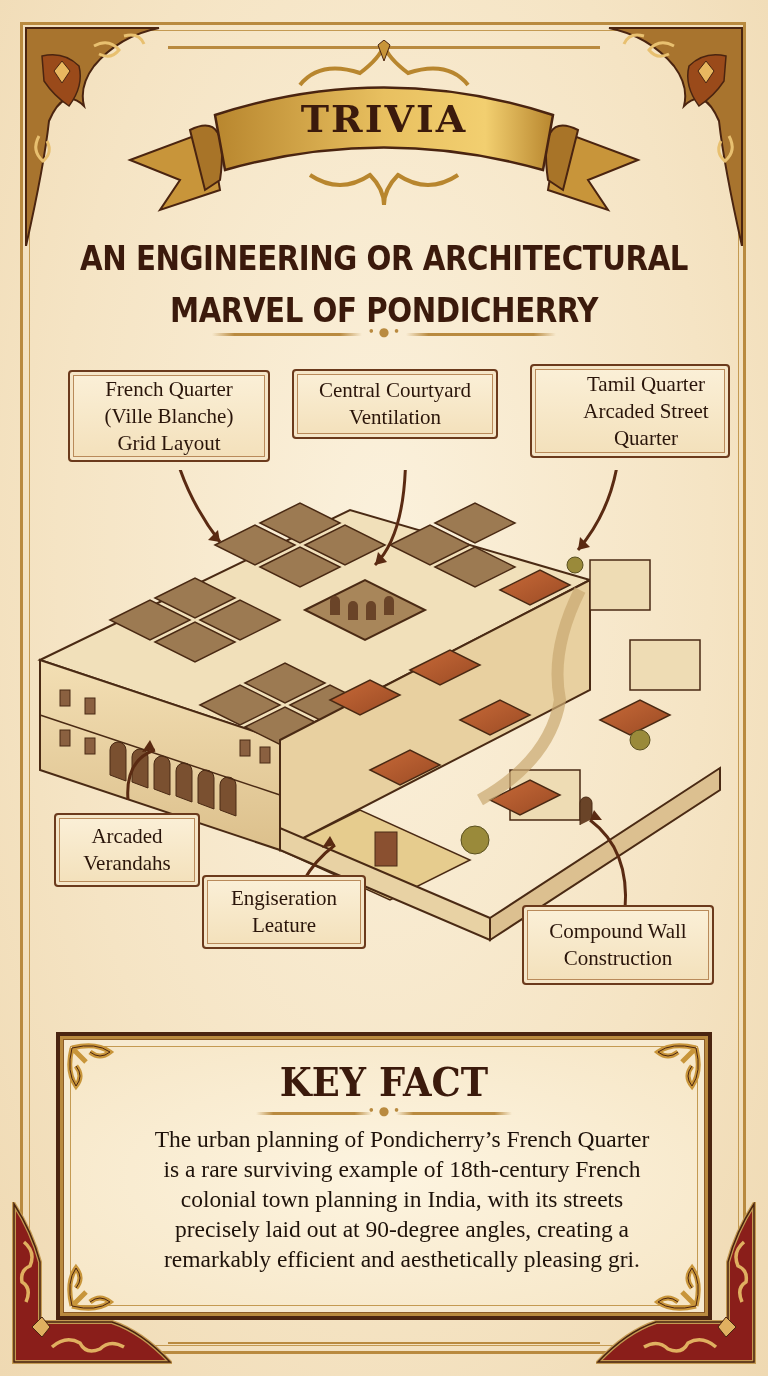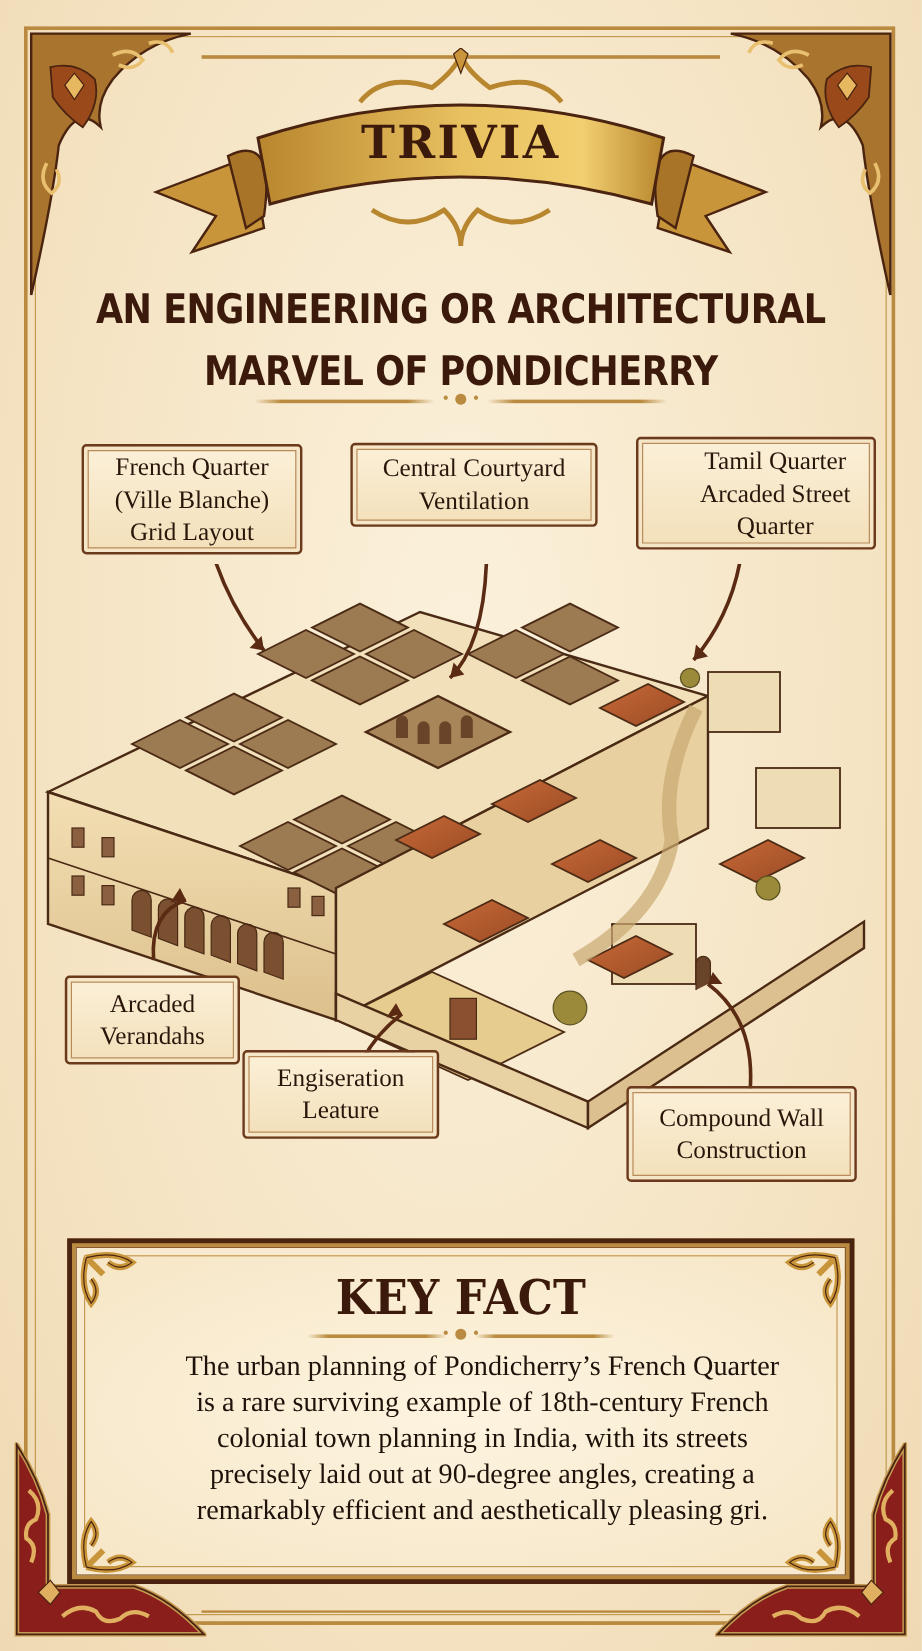--- a/index.html
+++ b/index.html
@@ -208,21 +208,21 @@
   <g fill="#5a2a12">
     <polygon points="190,72 178,70 188,60"></polygon>
     <polygon points="345,95 348,82 357,92"></polygon>
     <polygon points="548,80 550,67 560,77"></polygon>
     <polygon points="125,280 112,282 120,270"></polygon>
     <polygon points="305,375 292,378 300,366"></polygon>
     <polygon points="560,350 572,350 564,340"></polygon>
   </g>
 </svg>
 
-<div class="abs callout" style="left:68px;top:370px;width:184px;height:92px;">
+<div class="abs callout" style="left:68px;top:370px;width:202px;height:92px;">
   <div>
     <span>French Quarter</span>
     <span>(Ville Blanche)</span>
     <span>Grid Layout</span>
   </div>
 </div>
 <div class="abs callout" style="left:292px;top:369px;width:206px;height:70px;">
   <div>
     <span>Central Courtyard</span>
     <span>Ventilation</span>

